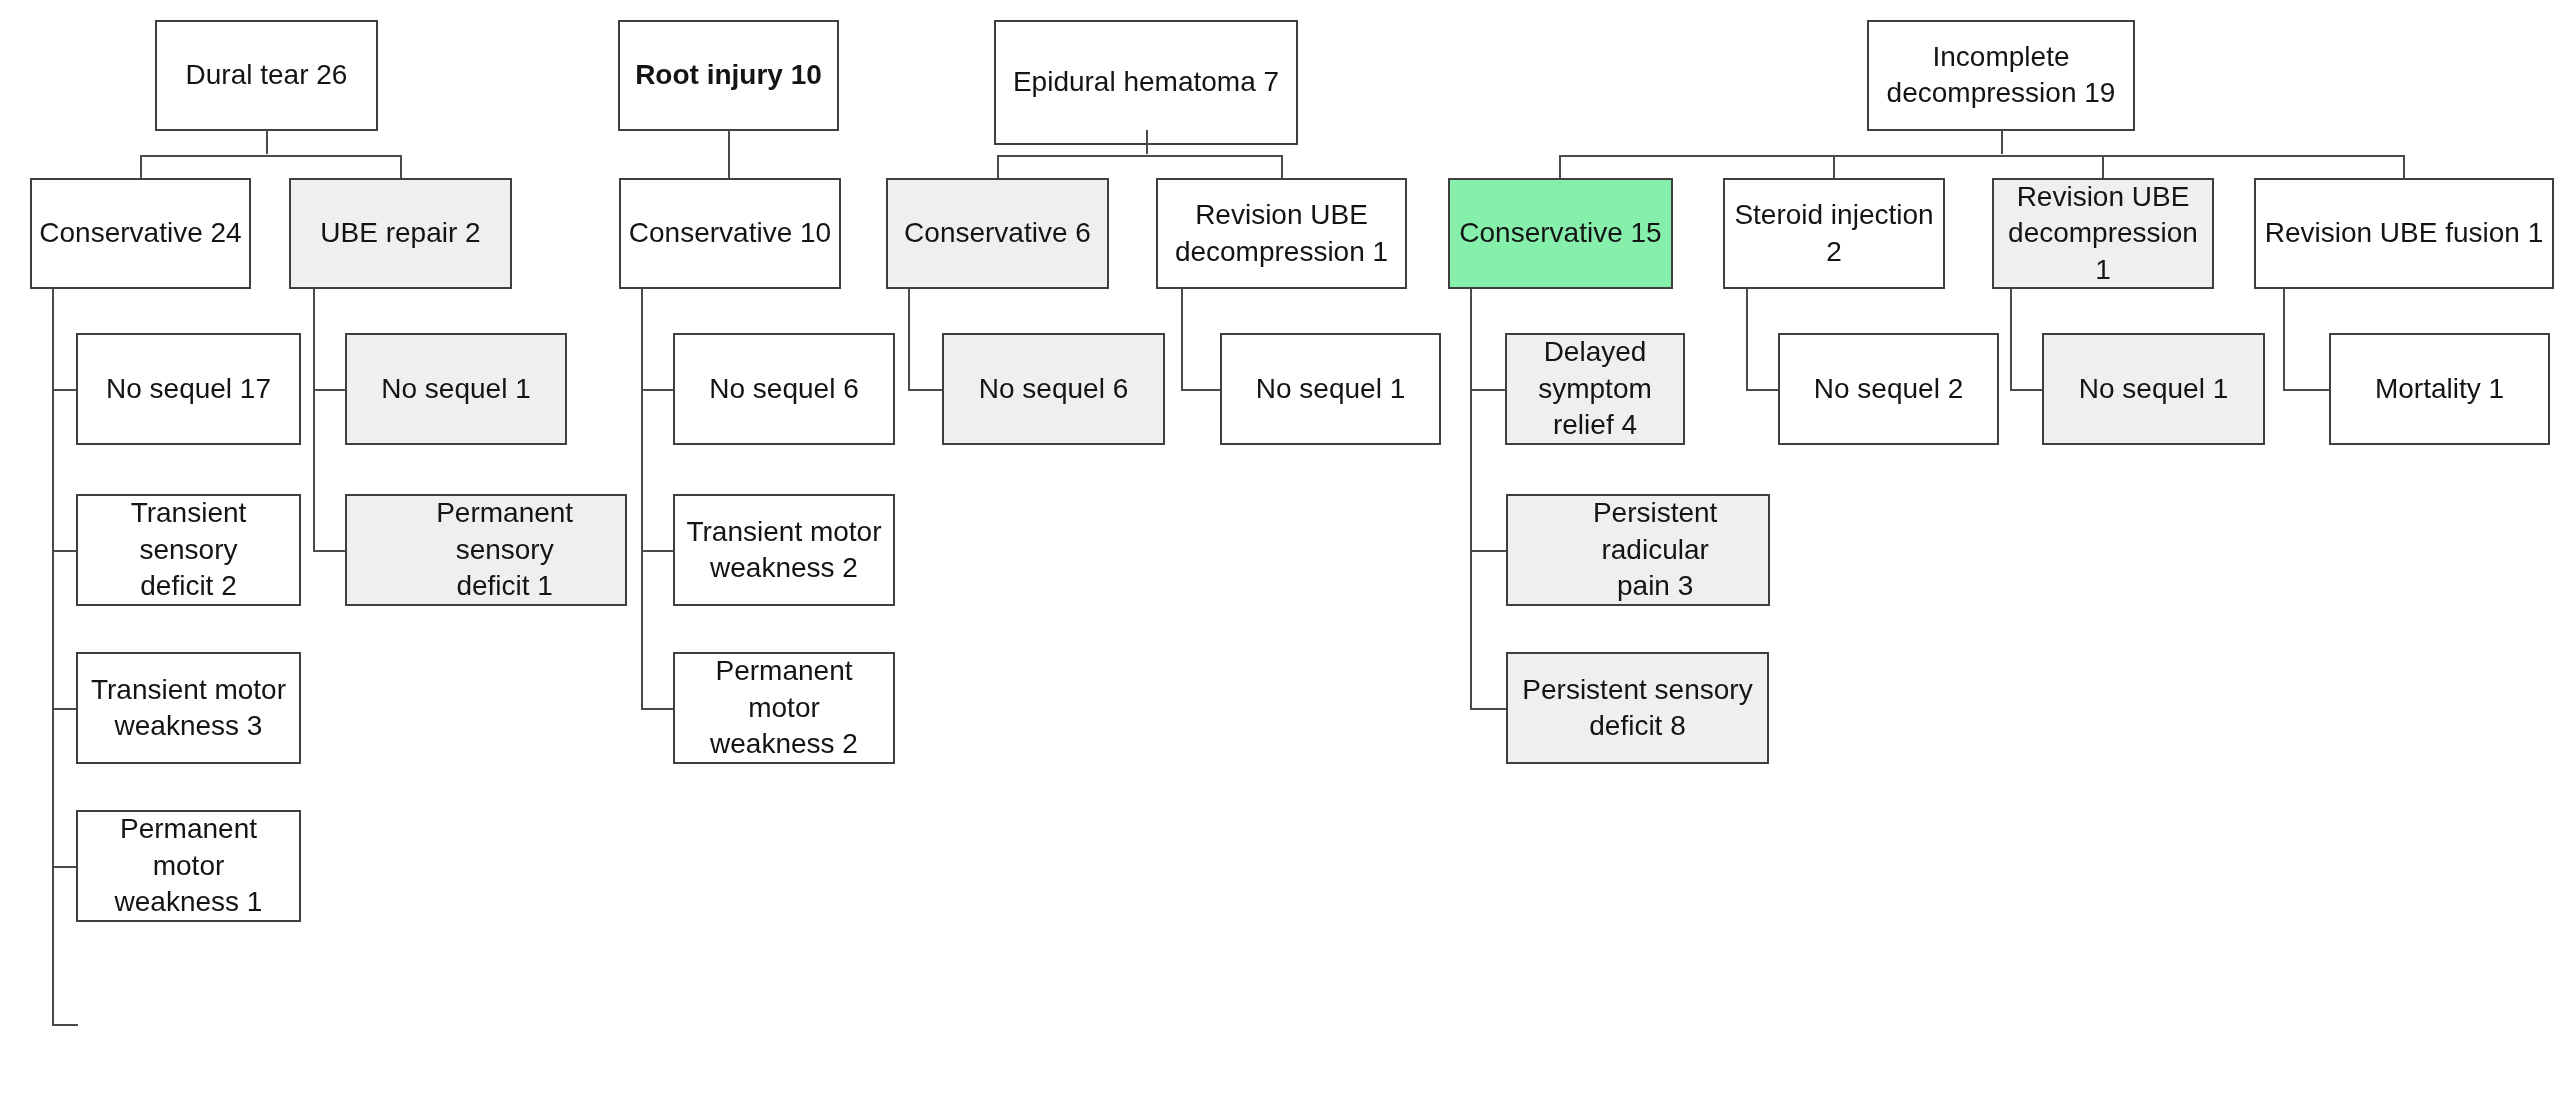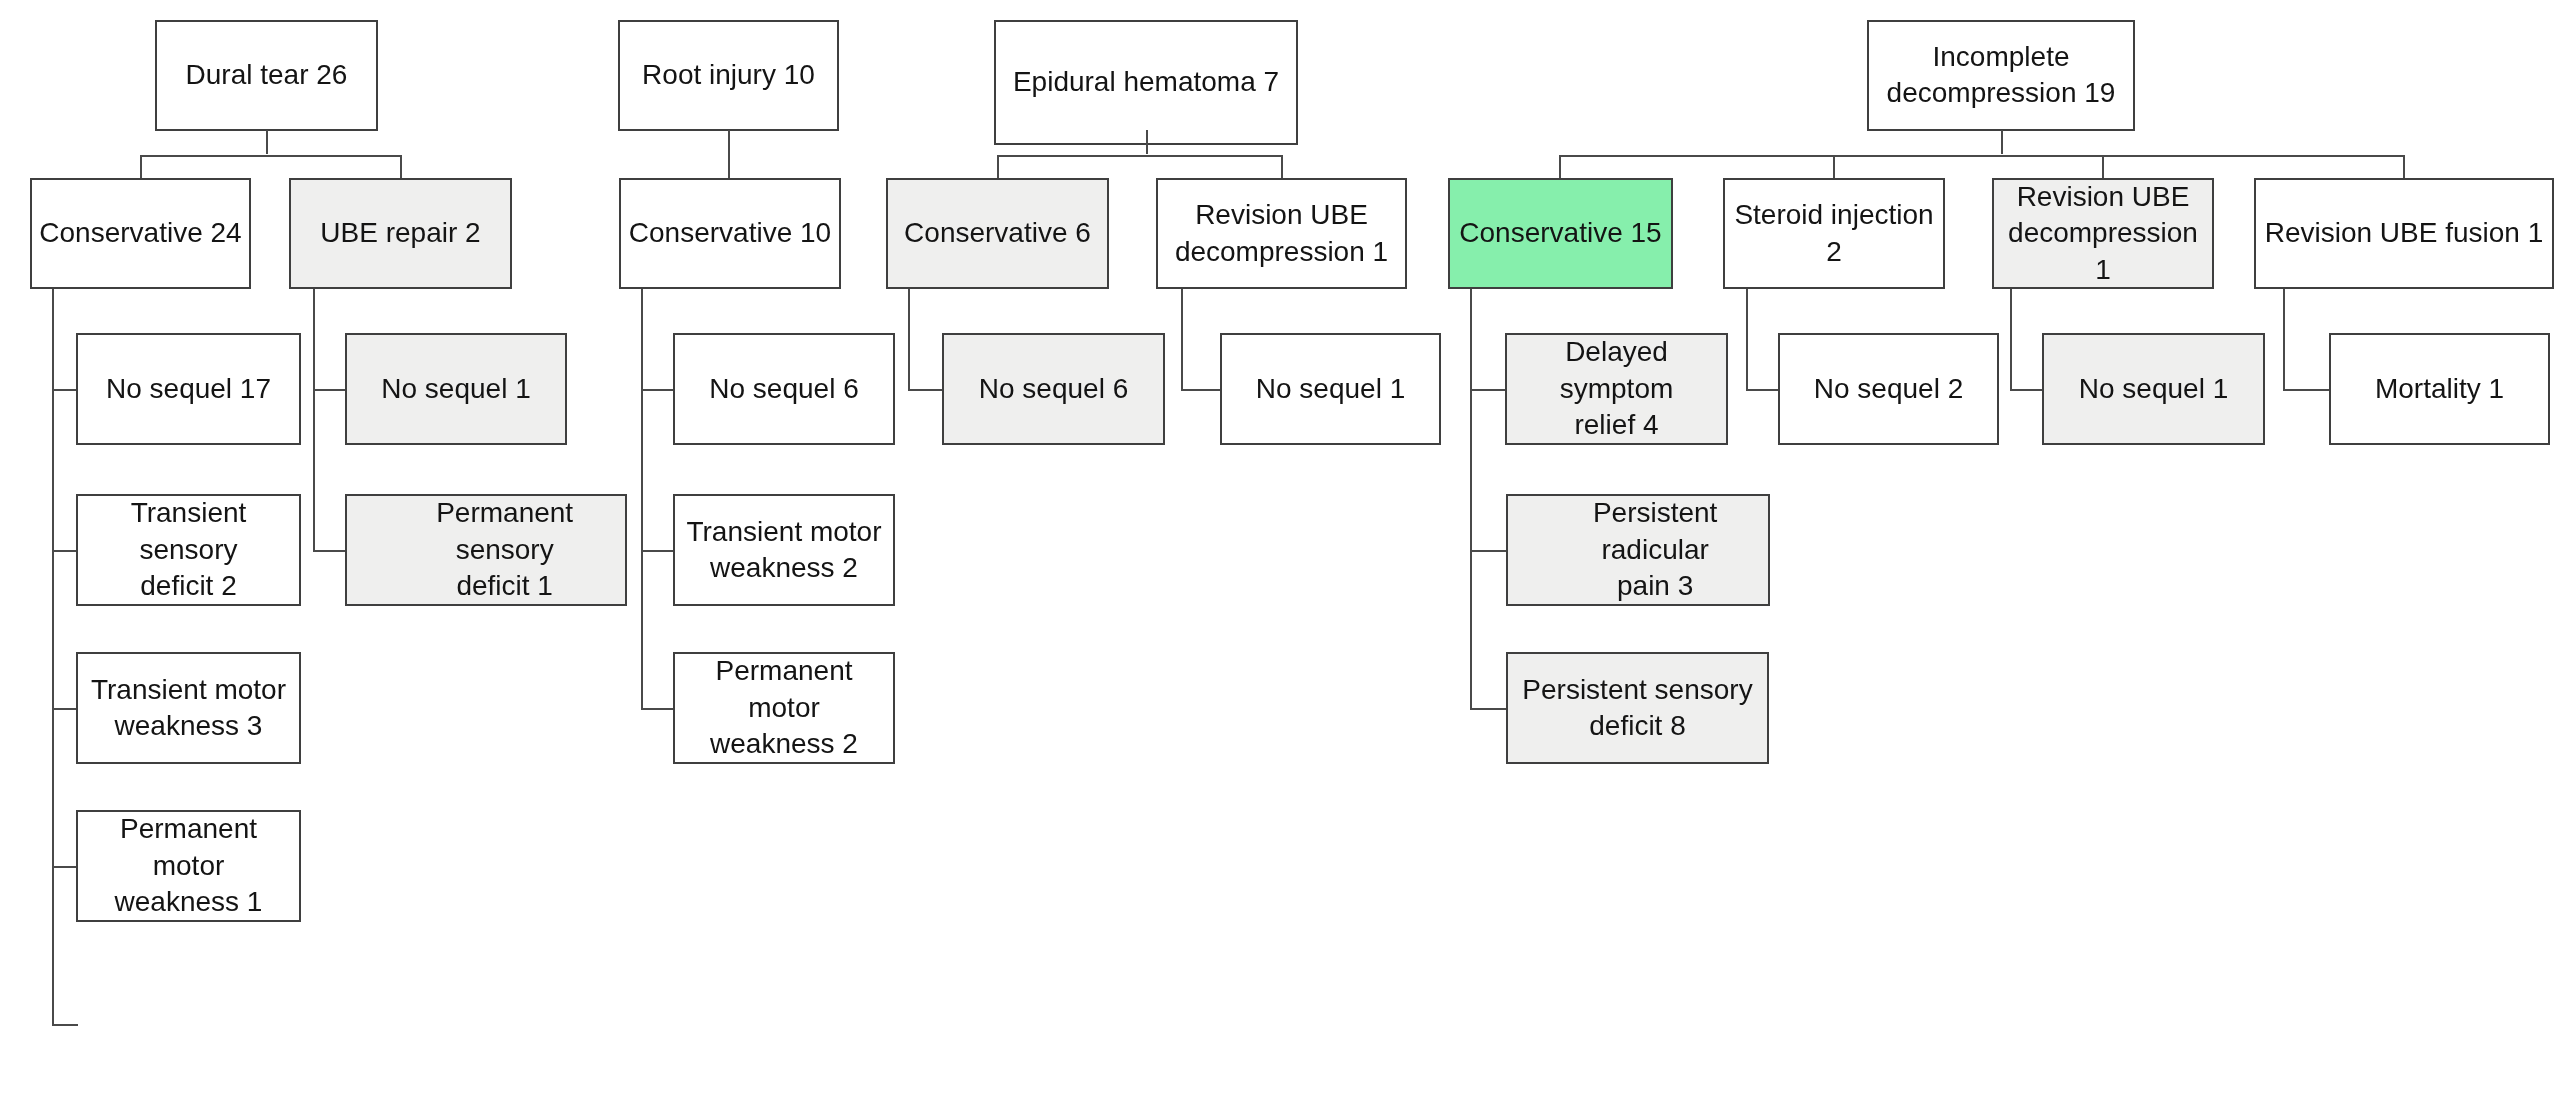--- a/index.html
+++ b/index.html
@@ -59,21 +59,21 @@
     <div class="node" style="left: 76px; top: 810px; width: 225px; height: 112px; background: rgb(255, 255, 255); border-color: rgb(63, 63, 63);">Permanent motor
 weakness 1</div>
     <div class="hline" style="left: 52px; top: 1024px; width: 26px; background: rgb(74, 74, 74);"></div>
     <div class="node" style="left: 289px; top: 178px; width: 223px; height: 111px; background: rgb(239, 239, 238); border-color: rgb(63, 63, 63);">UBE repair 2</div>
     <div class="vline" style="left: 313px; top: 289px; height: 263px; background: rgb(74, 74, 74);"></div>
     <div class="hline" style="left: 313px; top: 389px; width: 34px; background: rgb(74, 74, 74);"></div>
     <div class="node" style="left: 345px; top: 333px; width: 222px; height: 112px; background: rgb(239, 239, 238); border-color: rgb(63, 63, 63);">No sequel 1</div>
     <div class="hline" style="left: 313px; top: 550px; width: 34px; background: rgb(74, 74, 74);"></div>
     <div class="node" style="left: 345px; top: 494px; width: 282px; height: 112px; background: rgb(239, 239, 238); border-color: rgb(63, 63, 63); padding-left: 42px;">Permanent sensory
 deficit 1</div>
-    <div class="node" style="left: 618px; top: 19.5px; width: 221px; height: 111px; background: rgb(255, 255, 255); border-color: rgb(63, 63, 63);">Root injury 10</div>
+    <div class="node" style="left: 618px; top: 19.5px; width: 221px; height: 111px; background: rgb(255, 255, 255); border-color: rgb(63, 63, 63); font-weight: bold;">Root injury 10</div>
     <div class="vline" style="left: 728px; top: 130px; height: 48px; background: rgb(74, 74, 74);"></div>
     <div class="node" style="left: 619px; top: 178px; width: 222px; height: 111px; background: rgb(255, 255, 255); border-color: rgb(63, 63, 63);">Conservative 10</div>
     <div class="vline" style="left: 641px; top: 289px; height: 421px; background: rgb(74, 74, 74);"></div>
     <div class="hline" style="left: 641px; top: 389px; width: 34px; background: rgb(74, 74, 74);"></div>
     <div class="node" style="left: 673px; top: 333px; width: 222px; height: 112px; background: rgb(255, 255, 255); border-color: rgb(63, 63, 63);">No sequel 6</div>
     <div class="hline" style="left: 641px; top: 550px; width: 34px; background: rgb(74, 74, 74);"></div>
     <div class="node" style="left: 673px; top: 494px; width: 222px; height: 112px; background: rgb(255, 255, 255); border-color: rgb(63, 63, 63);">Transient motor
 weakness 2</div>
     <div class="hline" style="left: 641px; top: 708px; width: 34px; background: rgb(74, 74, 74);"></div>
     <div class="node" style="left: 673px; top: 652px; width: 222px; height: 112px; background: rgb(255, 255, 255); border-color: rgb(63, 63, 63);">Permanent motor
@@ -96,21 +96,21 @@
 decompression 19</div>
     <div class="vline" style="left: 2001px; top: 130px; height: 24px; background: rgb(74, 74, 74);"></div>
     <div class="hline" style="left: 1559px; top: 155px; width: 846px; background: rgb(74, 74, 74);"></div>
     <div class="vline" style="left: 1559px; top: 155px; height: 23.4px; background: rgb(74, 74, 74);"></div>
     <div class="vline" style="left: 1833px; top: 155px; height: 23.4px; background: rgb(74, 74, 74);"></div>
     <div class="vline" style="left: 2102px; top: 155px; height: 23.4px; background: rgb(74, 74, 74);"></div>
     <div class="vline" style="left: 2403px; top: 155px; height: 23.4px; background: rgb(74, 74, 74);"></div>
     <div class="node" style="left: 1448px; top: 178px; width: 225px; height: 111px; background: #86efac; border-color: rgb(63, 63, 63);">Conservative 15</div>
     <div class="vline" style="left: 1470px; top: 289px; height: 421px; background: rgb(74, 74, 74);"></div>
     <div class="hline" style="left: 1470px; top: 389px; width: 37px; background: rgb(74, 74, 74);"></div>
-    <div class="node" style="left: 1505px; top: 333px; width: 223px; height: 112px; background: rgb(239, 239, 238); border-color: rgb(63, 63, 63);">Delayed symptom
+    <div class="node" style="left: 1505px; top: 333px; width: 180px; height: 112px; background: rgb(239, 239, 238); border-color: rgb(63, 63, 63);">Delayed symptom
 relief 4</div>
     <div class="hline" style="left: 1470px; top: 550px; width: 38px; background: rgb(74, 74, 74);"></div>
     <div class="node" style="left: 1506px; top: 494px; width: 264px; height: 112px; background: rgb(239, 239, 238); border-color: rgb(63, 63, 63); padding-left: 39px;">Persistent radicular
 pain 3</div>
     <div class="hline" style="left: 1470px; top: 708px; width: 38px; background: rgb(74, 74, 74);"></div>
     <div class="node" style="left: 1506px; top: 652px; width: 263px; height: 112px; background: rgb(239, 239, 238); border-color: rgb(63, 63, 63);">Persistent sensory
 deficit 8</div>
     <div class="node" style="left: 1723px; top: 178px; width: 222px; height: 111px; background: rgb(255, 255, 255); border-color: rgb(63, 63, 63);">Steroid injection 2</div>
     <div class="vline" style="left: 1746px; top: 289px; height: 102px; background: rgb(74, 74, 74);"></div>
     <div class="hline" style="left: 1746px; top: 389px; width: 34px; background: rgb(74, 74, 74);"></div>

